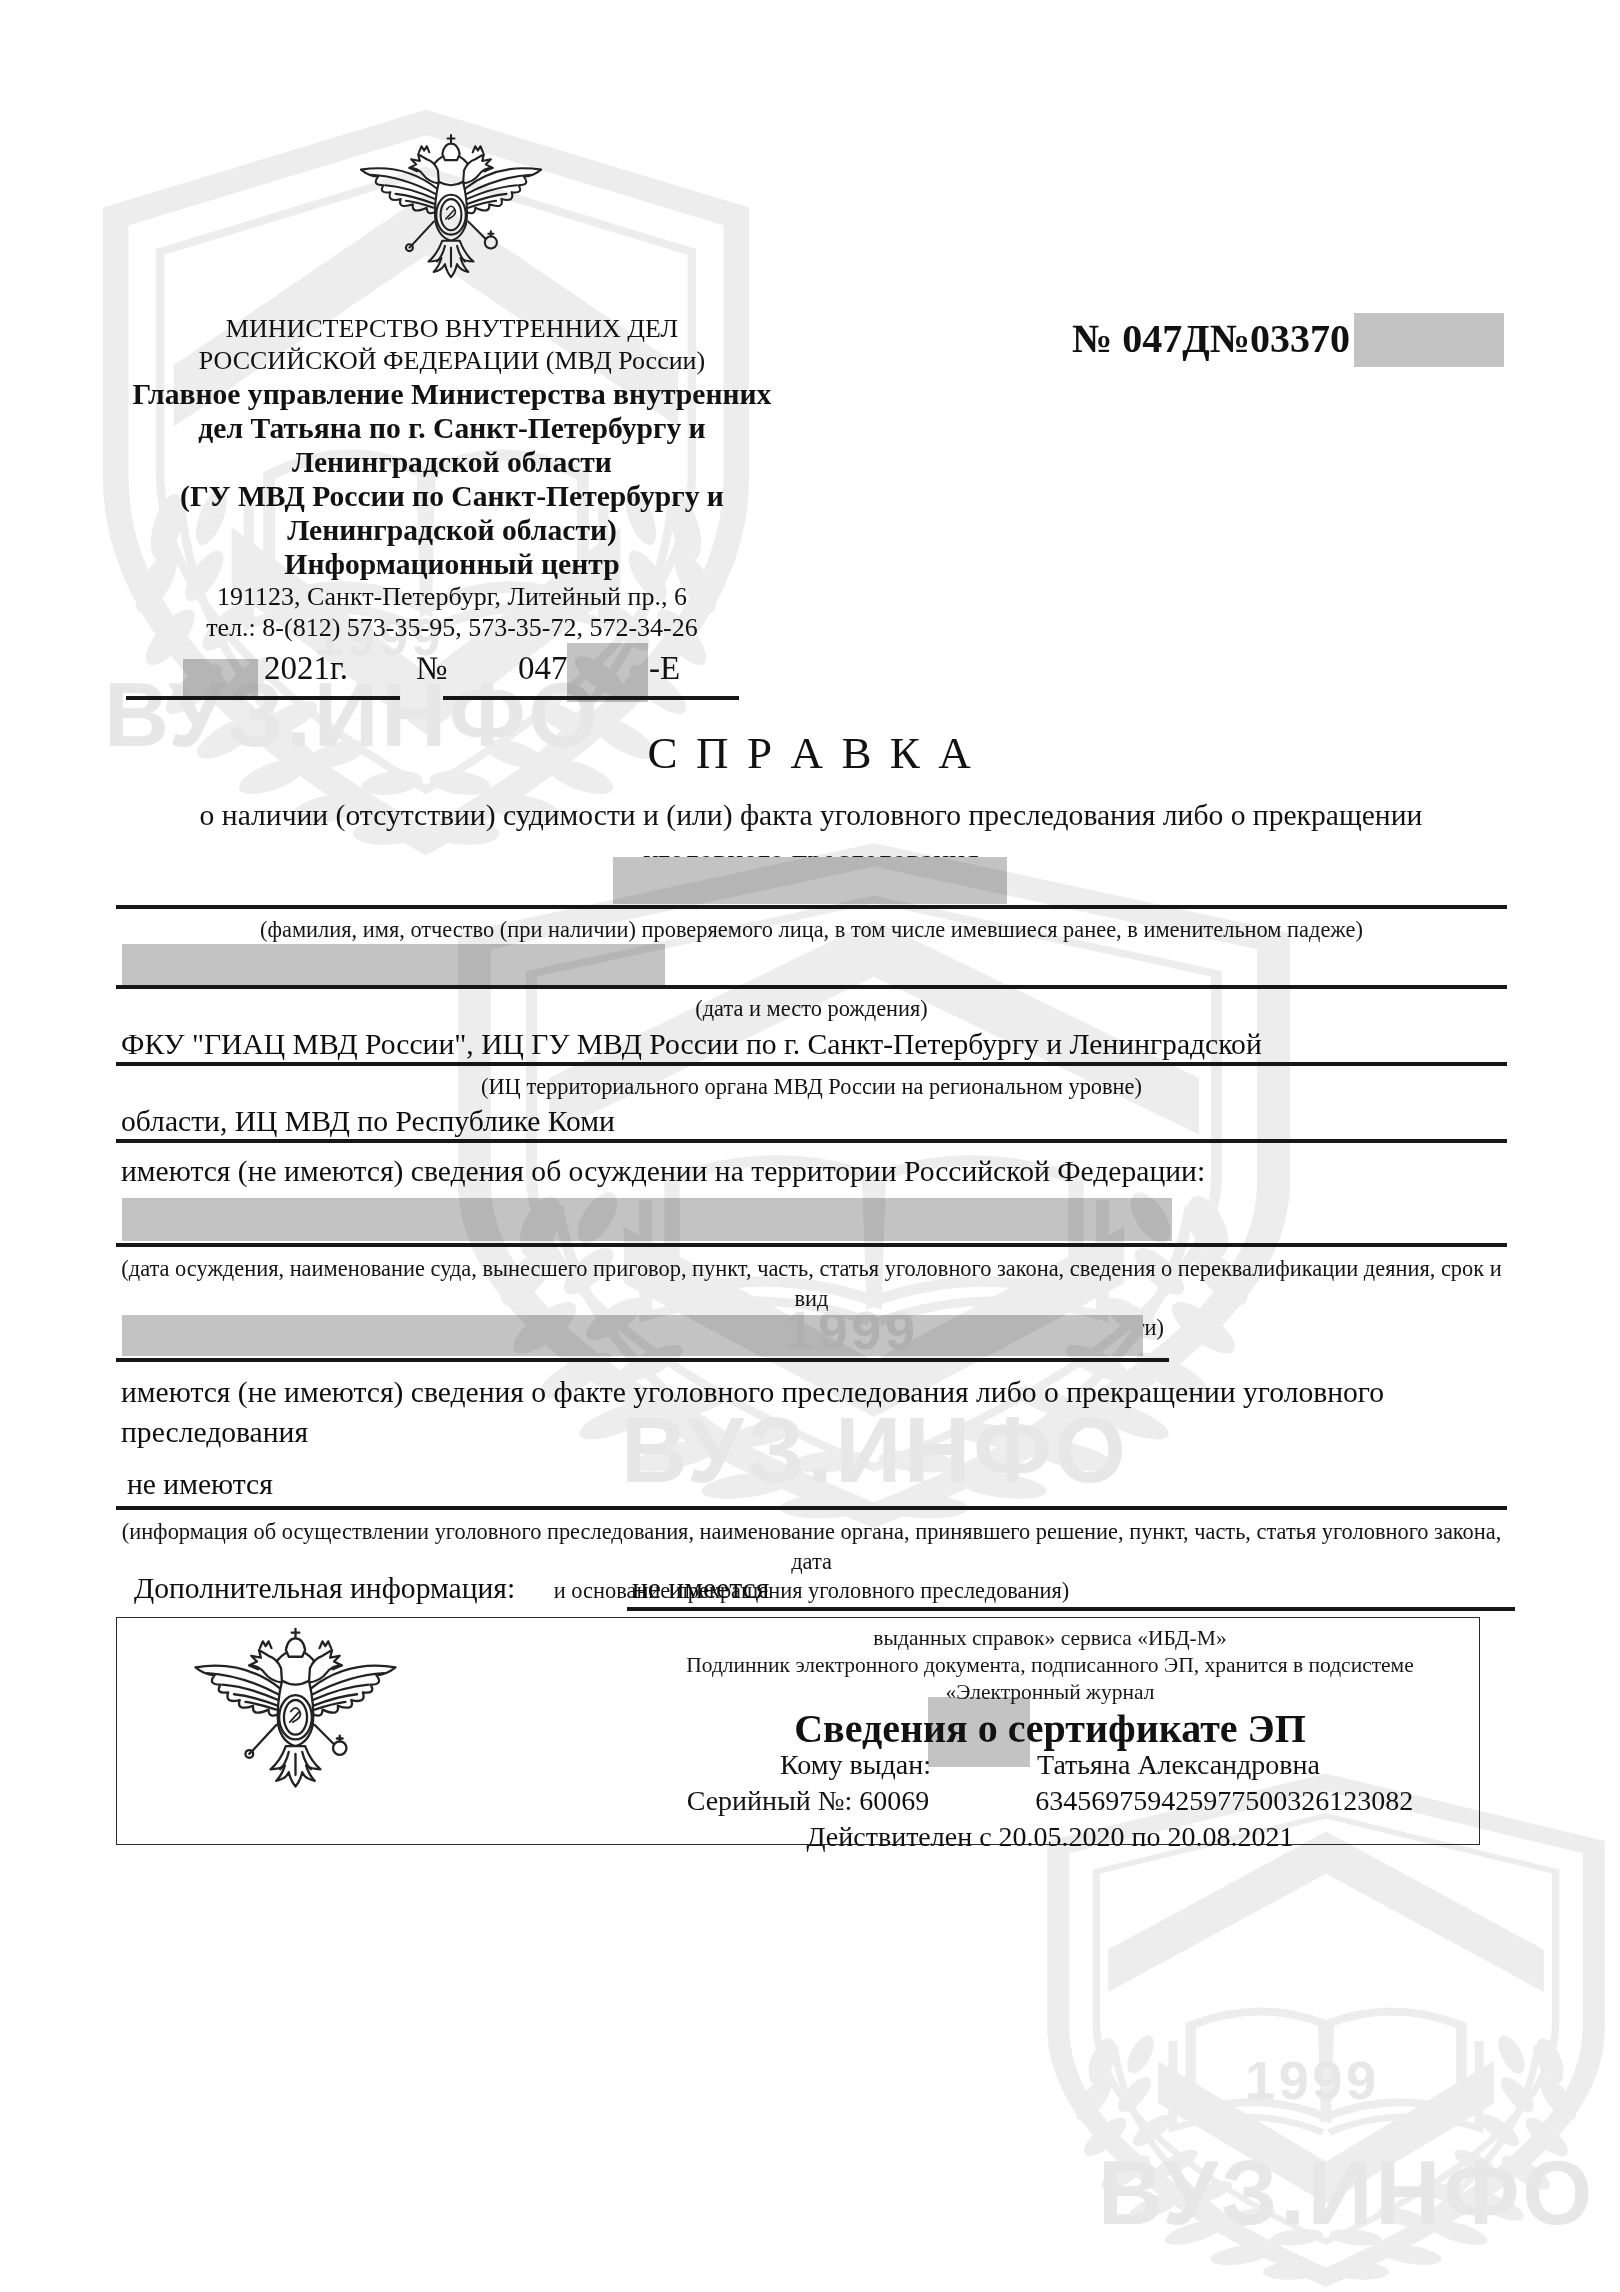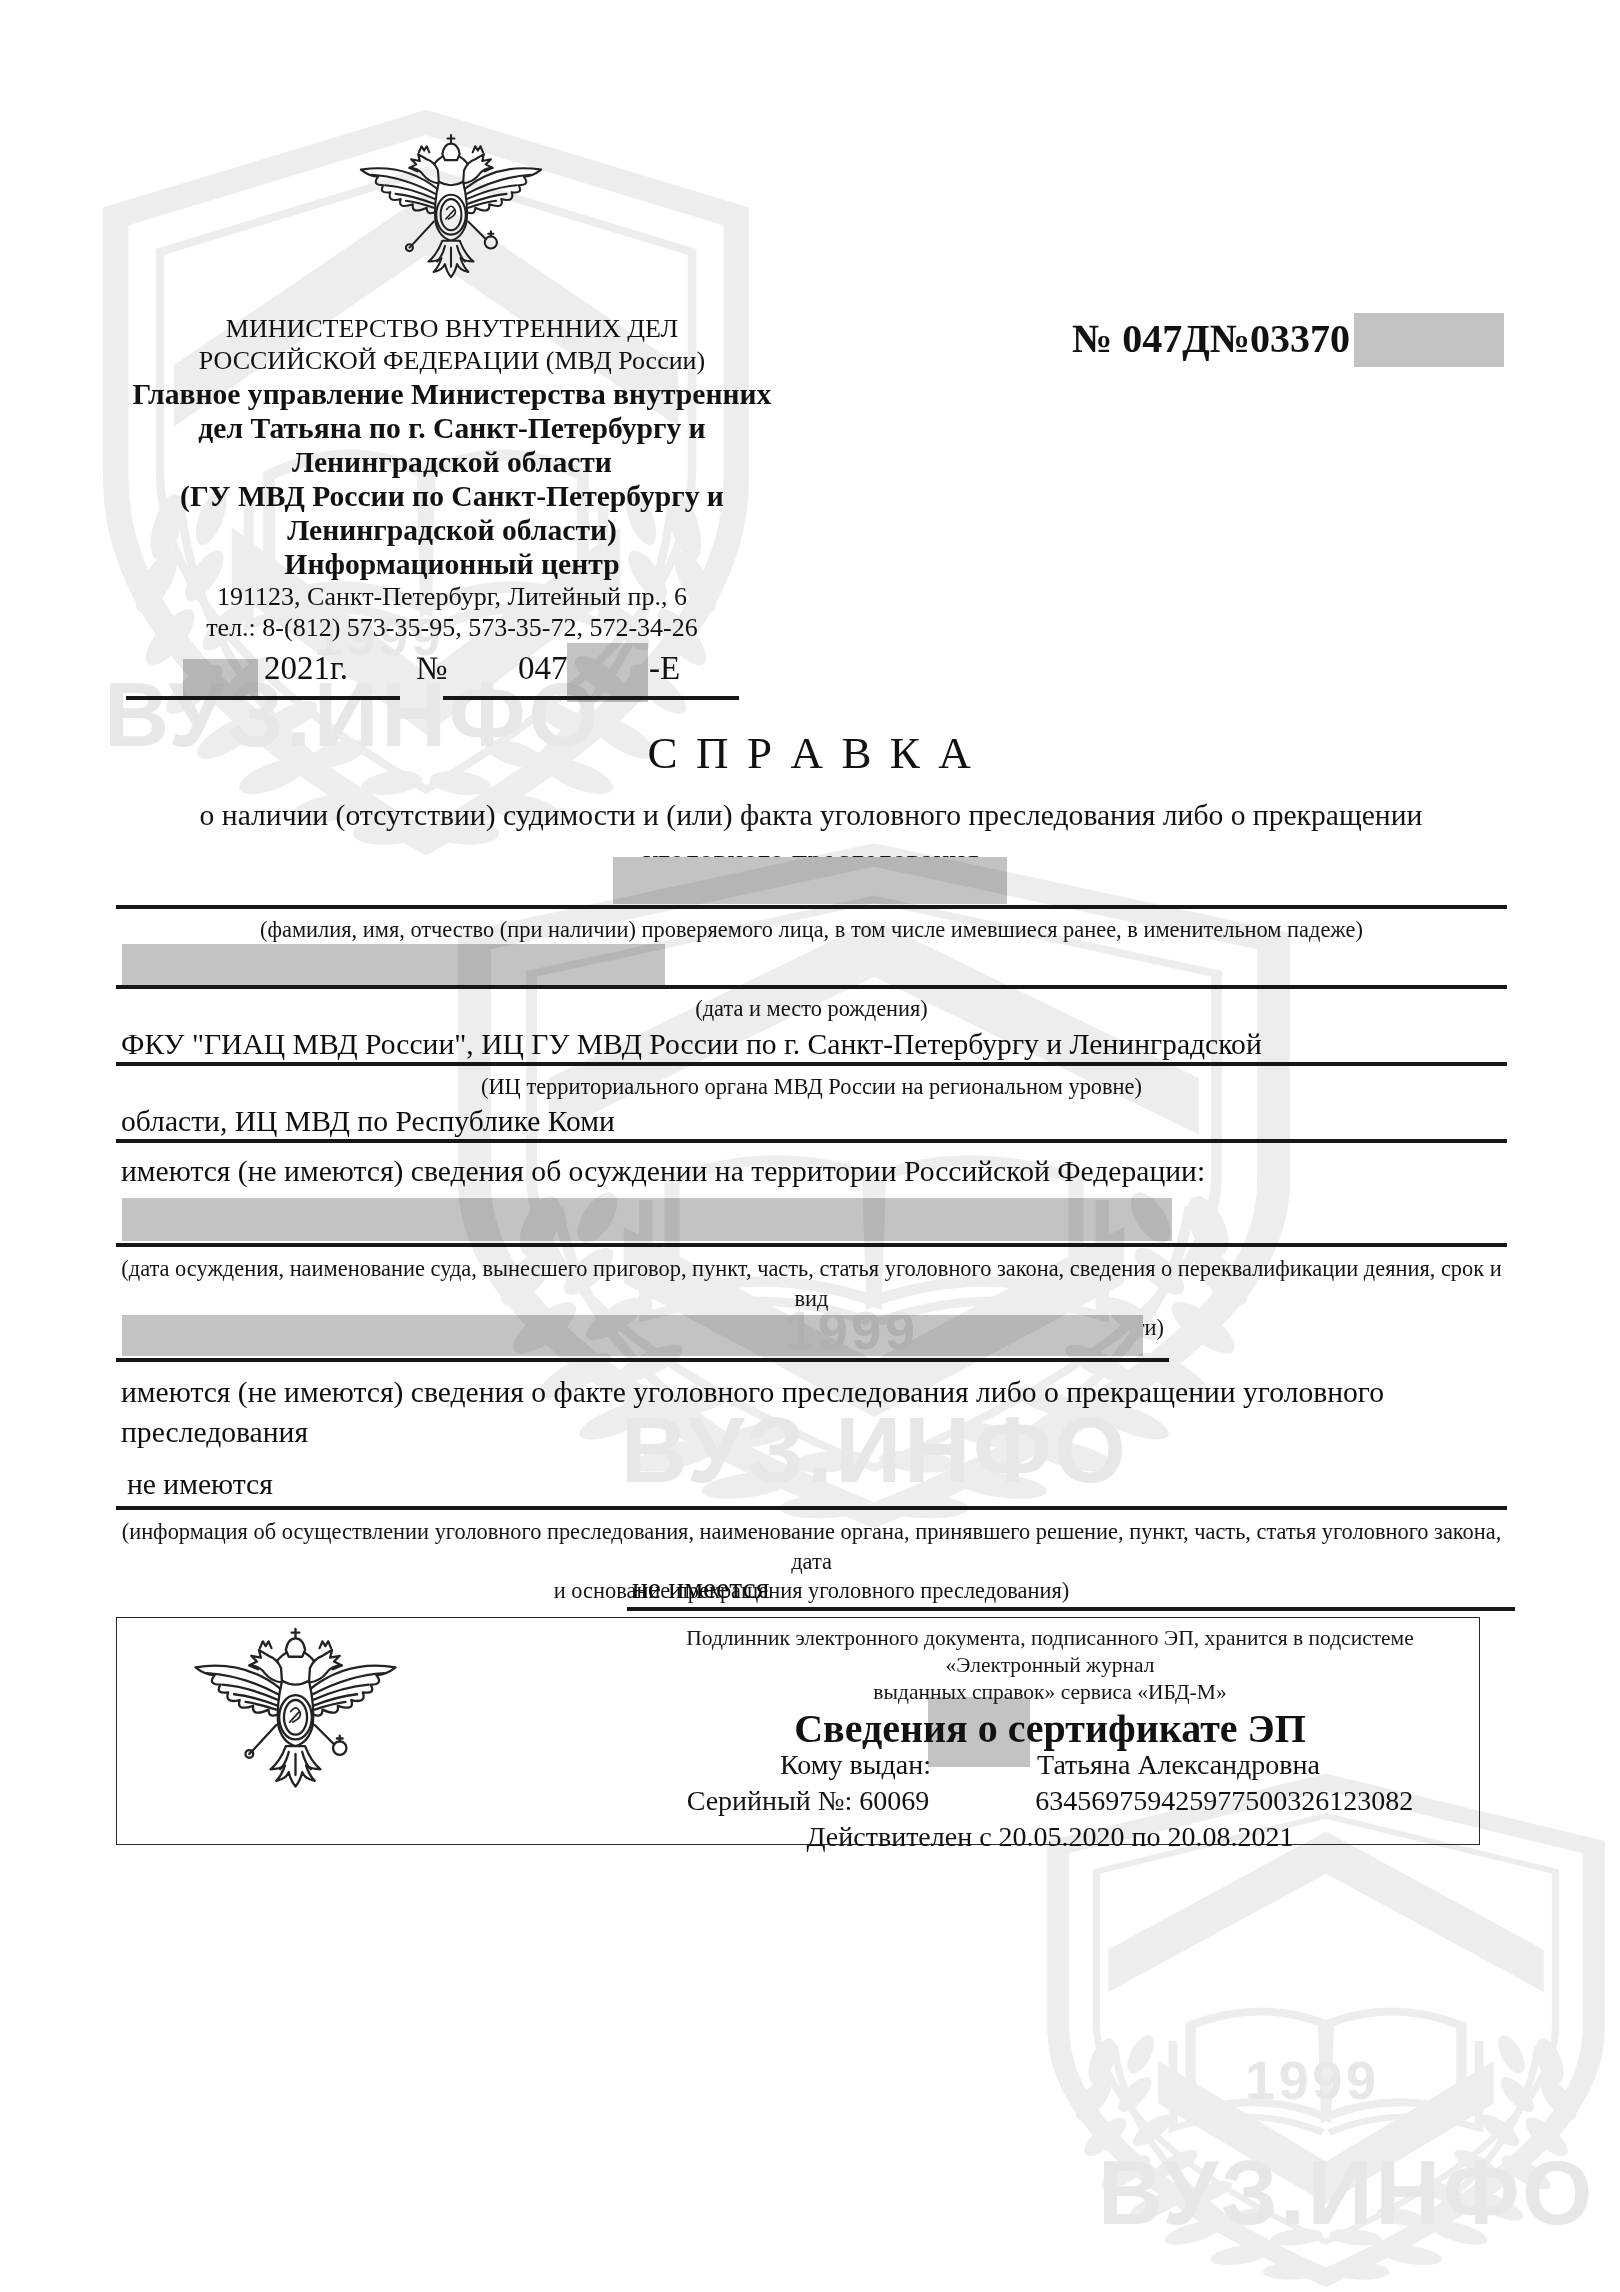--- a/index.html
+++ b/index.html
@@ -204,32 +204,33 @@
   <div class="abs body-text" style="left:121px;top:1372px;width:1433px;line-height:40px;">
     <div>имеются (не имеются) сведения о факте уголовного преследования либо о прекращении уголовного преследования</div>
   </div>
   <div class="abs body-text" style="left:127px;top:1465px;">не имеются</div>
   <span class="hr" style="left:116px;top:1506px;width:1391px;"></span>
   <div class="caption" style="top:1517px;">
     <div>(информация об осуществлении уголовного преследования, наименование органа, принявшего решение, пункт, часть, статья уголовного закона, дата</div>
     <div>и основание прекращения уголовного преследования)</div>
   </div>
 
+  <div class="abs body-text" style="left:134px;top:1569px;">Дополнительная информация:</div>
   <div class="abs body-text" style="left:632px;top:1569px;">не имеется</div>
   <span class="hr" style="left:627px;top:1607px;width:888px;"></span>
 
   <div id="cert-box" class="abs">
     <svg class="eagle" style="left:45px;top:7.2px;width:267px;height:202px;" viewBox="0 0 240 210">
       <use href="#eagle"></use>
     </svg>
     <span class="red-box" style="left:811px;top:79px;width:102px;height:70px;"></span>
     <div class="cert-col">
       <div class="cert-note">
+        <div>выданных справок» сервиса «ИБД-М»</div>
         <div>Подлинник электронного документа, подписанного ЭП, хранится в подсистеме «Электронный журнал</div>
-        <div>выданных справок» сервиса «ИБД-М»</div>
       </div>
       <div class="cert-title">Сведения о сертификате ЭП</div>
       <div class="cert-row">
         <span>Кому выдан:</span>
         <span class="cert-gap"></span>
         <span>Татьяна Александровна</span>
       </div>
       <div class="cert-row">
         <span>Серийный №: 60069</span>
         <span class="cert-gap"></span>

